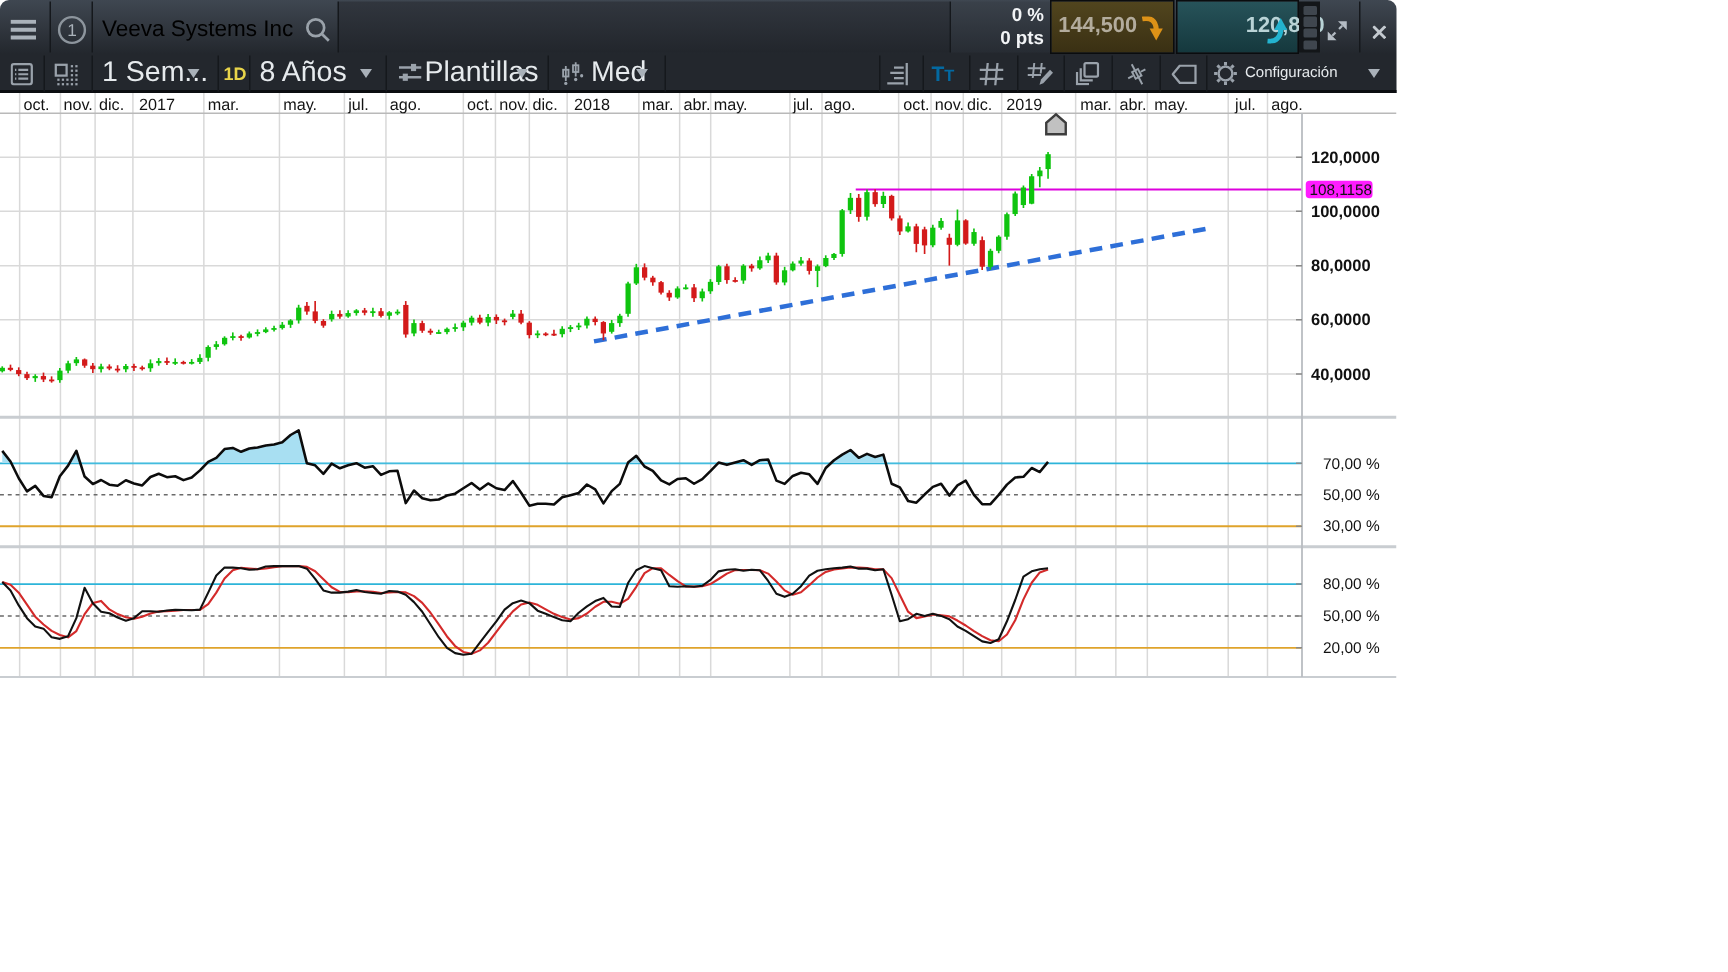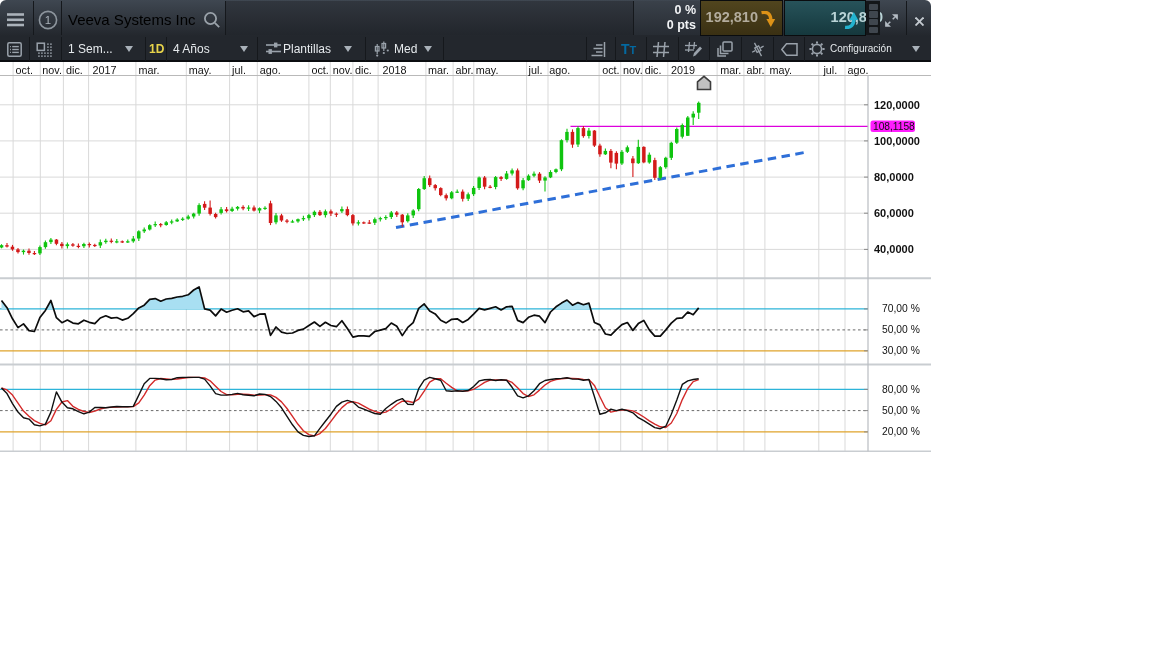--- a/index.html
+++ b/index.html
@@ -1,20 +1,20 @@
 <!DOCTYPE html>
 <html><head><meta charset="utf-8"><style>
 *{margin:0;padding:0;box-sizing:border-box}
 body{width:1152px;height:648px;background:#fff;font-family:"Liberation Sans",sans-serif;position:relative;overflow:hidden}
 .widget{position:absolute;left:0;top:0;width:931px;height:452px}
 .topbar{position:absolute;left:0;top:0;width:931px;height:36px;background:linear-gradient(#3f4751,#23272d);border-radius:6px 6px 0 0}
 .toolbar{position:absolute;left:0;top:36px;width:931px;height:26px;background:#23272d;border-bottom:2px solid #0b0d10}
 .tdiv{position:absolute;top:1px;width:1px;height:34px;background:#15181c}
 .bdiv{position:absolute;top:37px;width:1px;height:24px;background:#15181c}
-.wtxt{position:absolute;color:#e6eaed;font-size:12px;line-height:26px;white-space:nowrap}
+.wtxt{position:absolute;color:#e6eaed;font-size:19px;line-height:26px;white-space:nowrap}
 .arr{position:absolute;top:0;width:0;height:0;border-left:4.5px solid transparent;border-right:4.5px solid transparent;border-top:6px solid #a9b1b9;margin-top:10px}
 </style></head><body>
 <div class="widget">
 <div class="topbar"></div>
     <svg style="position:absolute;left:7px;top:13px" width="19" height="14" viewBox="0 0 19 14">
       <g stroke="#aab2ba" stroke-width="2.6">
         <line x1="0" y1="1.5" x2="17" y2="1.5"></line>
         <line x1="0" y1="6.8" x2="17" y2="6.8"></line>
         <line x1="0" y1="12" x2="17" y2="12"></line>
       </g>
@@ -29,21 +29,21 @@
     <svg style="position:absolute;left:203px;top:11px" width="18" height="18" viewBox="0 0 18 18">
       <circle cx="7.5" cy="7.5" r="5.6" fill="none" stroke="#9aa2aa" stroke-width="1.8"></circle>
       <line x1="11.8" y1="11.8" x2="16.2" y2="16.2" stroke="#9aa2aa" stroke-width="1.8"></line>
     </svg>
     <div class="tdiv" style="left:225px"></div>
     <div style="position:absolute;left:226px;top:1px;width:407px;height:34px;background:linear-gradient(#31363e,#22262c)"></div>
     <div class="tdiv" style="left:633px"></div>
     <div style="position:absolute;left:634px;top:1px;width:66px;height:34px;background:linear-gradient(#3a414a,#272c33)"></div>
     <div style="position:absolute;left:634px;top:3px;width:62px;text-align:right;color:#f2f4f6;font-size:12.5px;font-weight:bold;line-height:15px">0 %<br>0 pts</div>
     <div style="position:absolute;left:700px;top:0;width:83px;height:36px;background:linear-gradient(#51451e,#3a3013);border:1px solid #0a0c0e"></div>
-    <div style="position:absolute;left:701px;top:9px;width:57px;text-align:right;color:#b3ac9d;font-size:14.5px;font-weight:bold">192,810</div>
+    <div style="position:absolute;left:701px;top:9px;width:57px;text-align:right;color:#b3ac9d;font-size:14.5px;font-weight:bold">144,500</div>
     <svg style="position:absolute;left:760.5px;top:11px" width="15" height="17" viewBox="0 0 15 17">
       <path d="M0.5 1.5 C 6 0.5 9.5 2.5 9.8 8.5" fill="none" stroke="#dd9217" stroke-width="3.4"></path>
       <path d="M5.4 8 L 14.2 8 L 9.8 16 Z" fill="#dd9217"></path>
     </svg>
     <div style="position:absolute;left:784px;top:0;width:82px;height:36px;background:linear-gradient(#27535a,#15383d);border:1px solid #0a0c0e"></div>
     <div style="position:absolute;left:827px;top:9px;width:56px;text-align:right;color:#b9d3d6;font-size:14.5px;font-weight:bold">120,810</div>
     <svg style="position:absolute;left:843.5px;top:11px" width="15" height="18" viewBox="0 0 15 18">
       <path d="M1 16.5 C 6.5 17 9.8 14 9.8 8.5" fill="none" stroke="#23b3cf" stroke-width="3.4"></path>
       <path d="M5.4 9 L 14.2 9 L 9.8 1 Z" fill="#23b3cf"></path>
     </svg>
@@ -98,21 +98,21 @@
       <rect x="14.2" y="4.4" width="1.5" height="1.5" fill="#9aa2ab"></rect>
       <rect x="11.2" y="7.4" width="1.5" height="1.5" fill="#9aa2ab"></rect>
       <rect x="14.2" y="7.4" width="1.5" height="1.5" fill="#9aa2ab"></rect>
     </svg>
     <div class="bdiv" style="left:61px"></div>
     <div class="wtxt" style="left:68px;top:36px">1 Sem...</div>
     <div class="arr" style="left:125px;top:36px"></div>
     <div class="bdiv" style="left:145px"></div>
     <div style="position:absolute;left:149px;top:42px;color:#e8d44a;font-size:12px;font-weight:bold">1D</div>
     <div class="bdiv" style="left:166px"></div>
-    <div class="wtxt" style="left:173px;top:36px">4 Años</div>
+    <div class="wtxt" style="left:173px;top:36px">8 Años</div>
     <div class="arr" style="left:240px;top:36px"></div>
     <div class="bdiv" style="left:257px"></div>
     <svg style="position:absolute;left:266px;top:42px" width="15" height="14" viewBox="0 0 15 14">
       <g stroke="#9aa2ab" stroke-width="1.6">
         <line x1="0" y1="3" x2="15" y2="3"></line>
         <line x1="0" y1="9.5" x2="15" y2="9.5"></line>
       </g>
       <rect x="8" y="0.6" width="3.4" height="4.8" fill="#9aa2ab"></rect>
       <rect x="2.5" y="7.1" width="3.4" height="4.8" fill="#9aa2ab"></rect>
     </svg>

